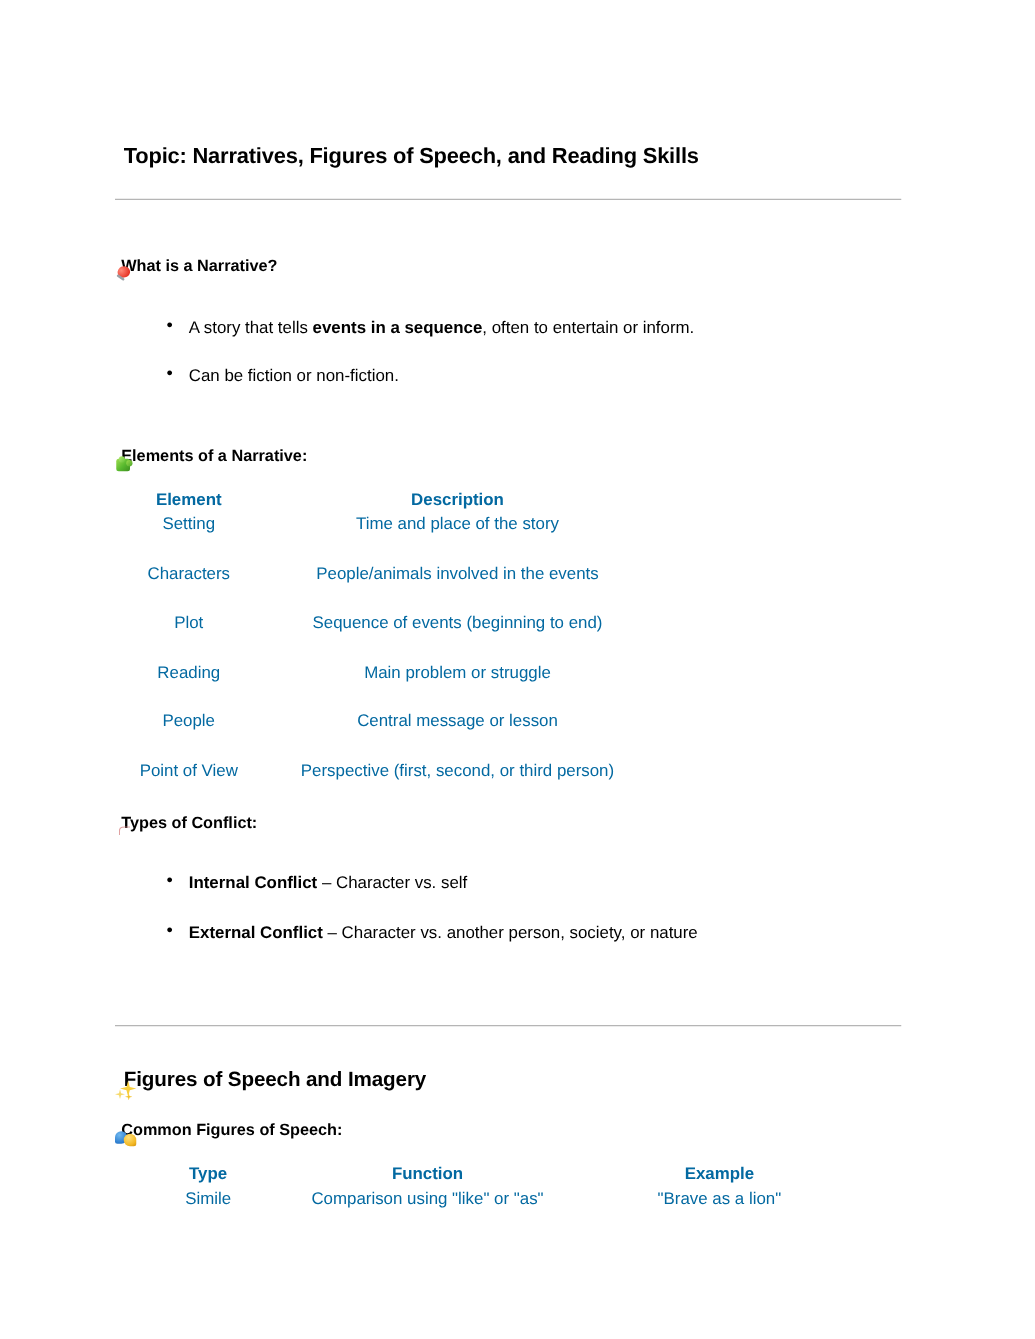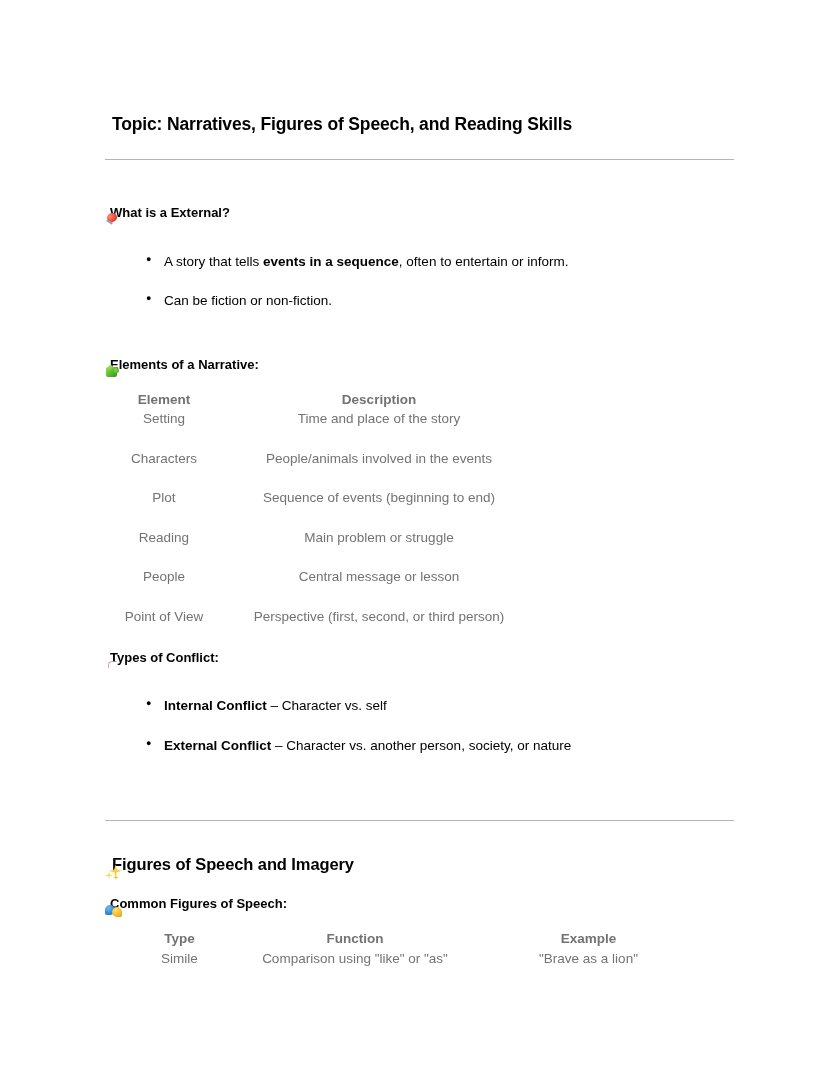--- a/index.html
+++ b/index.html
@@ -18,21 +18,21 @@
   .page {
     position: relative;
     width: 828px;
     height: 1071px;
     background: #ffffff;
     box-sizing: border-box;
     padding: 0;
   }
   .content {
     position: absolute;
-    left: 105px;
+    left: 92px;
     top: 0;
     width: 629px;
   }
 
   
   .topic-title {
     font-size: 17.5px;
     font-weight: bold;
     color: #000;
     margin: 0;
@@ -208,21 +208,21 @@
     font-size: 9px;
     line-height: 1.9;
     color: #000;
   }
   b, strong { font-weight: bold; }
 
   
   table.doc-table {
     border-collapse: collapse;
     font-size: 13.5px;
-    color: #737373;
+    color: #0369a1;
   }
   table.doc-table th {
     font-weight: bold;
     text-align: center;
     padding: 0 0 0 0;
     vertical-align: top;
     line-height: 1.45;
   }
   table.doc-table td {
     font-weight: normal;
@@ -264,21 +264,21 @@
     <div style="height:23px;"></div>
     <hr class="rule">
 
     <div style="height:25px;"></div>
 
     <div style="height:20px;"></div>
     <div class="h3">
       <span class="emoji">
         <span class="ic-pushpin"><span class="head"></span><span class="needle"></span></span>
       </span>
-      <span>What is a External?</span>
+      <span>What is a Narrative?</span>
     </div>
 
     <div style="height:18px;"></div>
     <ul class="bullets">
       <li>
         <span>A story that tells </span><b>events in a sequence</b><span>, often to entertain or inform.</span>
       </li>
       <li style="margin-top:20px;">
         <span>Can be fiction or non-fiction.</span><b></b><span></span>
       </li>

